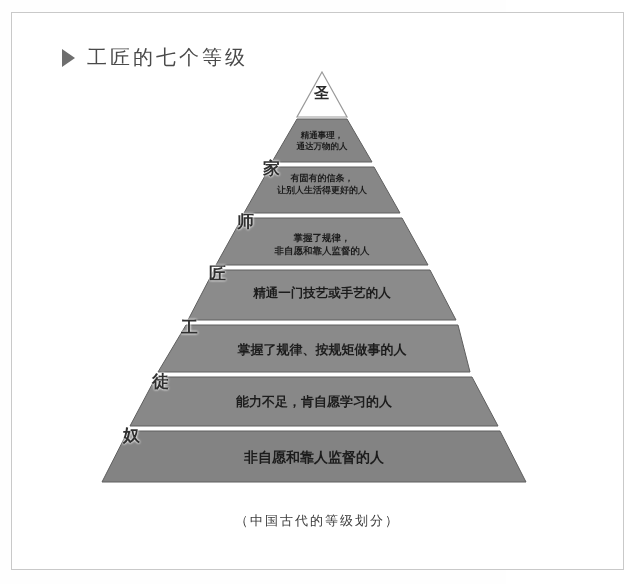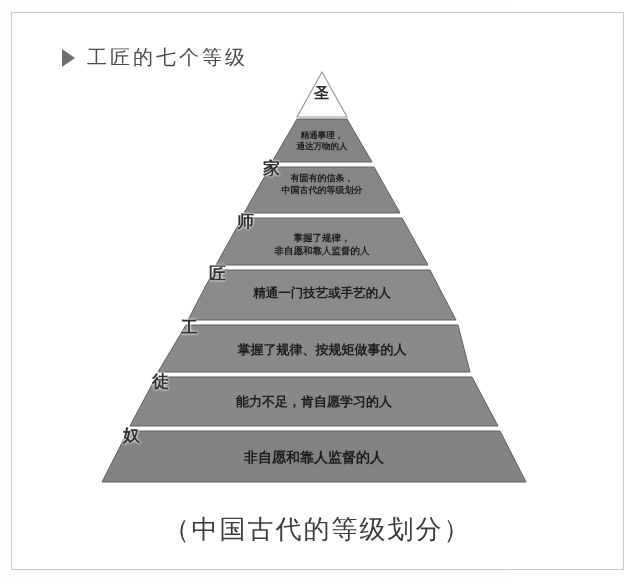--- a/index.html
+++ b/index.html
@@ -88,21 +88,21 @@
     font-weight: bold;
     white-space: nowrap;
   }
   
   #caption {
     position: absolute;
     left: 0;
     top: 512px;
     width: 635px;
     text-align: center;
-    font-size: 26px;
+    font-size: 13px;
     letter-spacing: 2px;
     color: #3b3b3b;
     font-family: "DejaVu Serif", "Liberation Serif", serif;
   }
 </style>
 </head>
 <body>
 
 <div id="page">
 
@@ -141,21 +141,21 @@
   <div class="level-label" style="left:152px; top:370px;">徒</div>
   <div class="level-label" style="left:123px; top:424px;">奴</div>
 
   <div class="band-text" style="left:272px; top:121px; width:100px; font-size:8.5px;margin-top:9px;">
     <div>精通事理，</div>
     <div>通达万物的人</div>
   </div>
 
   <div class="band-text" style="left:252px; top:172px; width:140px; font-size:9px;">
     <div>有固有的信条，</div>
-    <div>中国古代的等级划分</div>
+    <div>让别人生活得更好的人</div>
   </div>
 
   <div class="band-text" style="left:232px; top:232px; width:180px; font-size:9.5px;">
     <div>掌握了规律，</div>
     <div>非自愿和靠人监督的人</div>
   </div>
 
   <div class="band-text" style="left:214px; top:286px; width:216px; font-size:12.5px;font-family:Liberation Mono, monospace;">精通一门技艺或手艺的人</div>
 
   <div class="band-text" style="left:186px; top:341px; width:272px; font-size:13px;">掌握了规律、按规矩做事的人</div>

